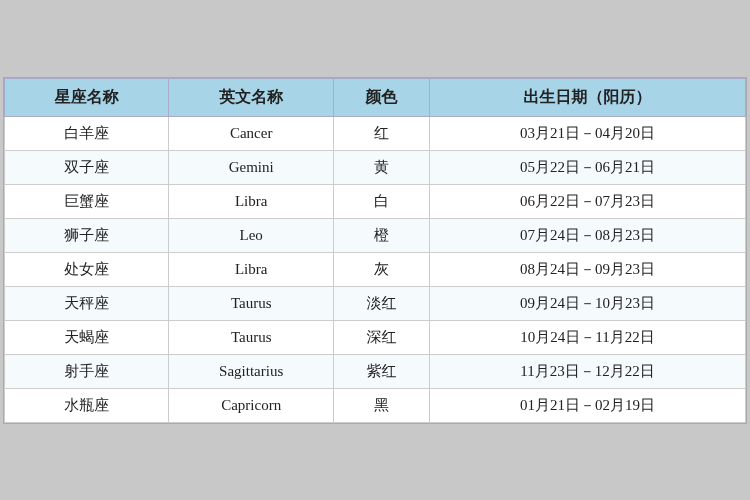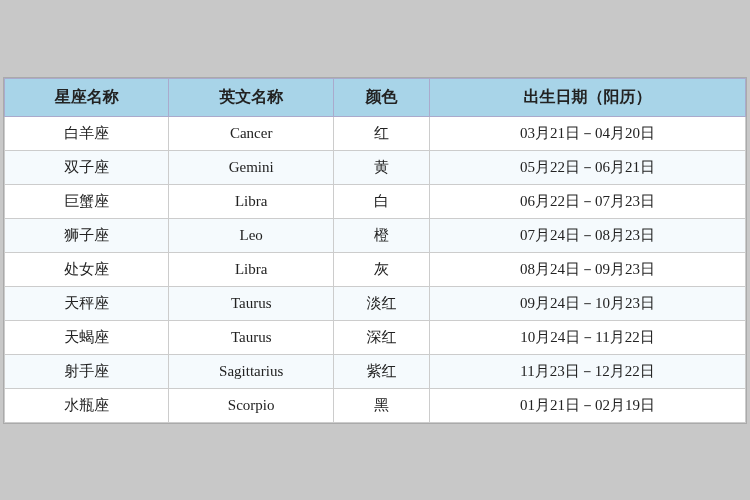--- a/index.html
+++ b/index.html
@@ -99,19 +99,19 @@
           <td>10月24日－11月22日</td>
         </tr>
         <tr>
           <td>射手座</td>
           <td>Sagittarius</td>
           <td>紫红</td>
           <td>11月23日－12月22日</td>
         </tr>
         <tr>
           <td>水瓶座</td>
-          <td>Scorpio</td>
+          <td>Capricorn</td>
           <td>黑</td>
           <td>01月21日－02月19日</td>
         </tr>
       </tbody>
   </table>
 </div>
 
 </body></html>

